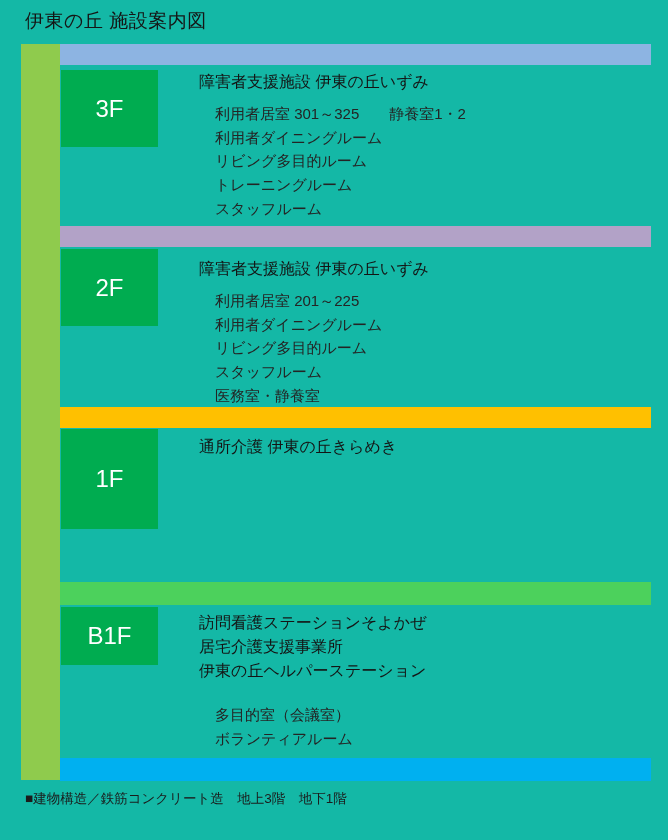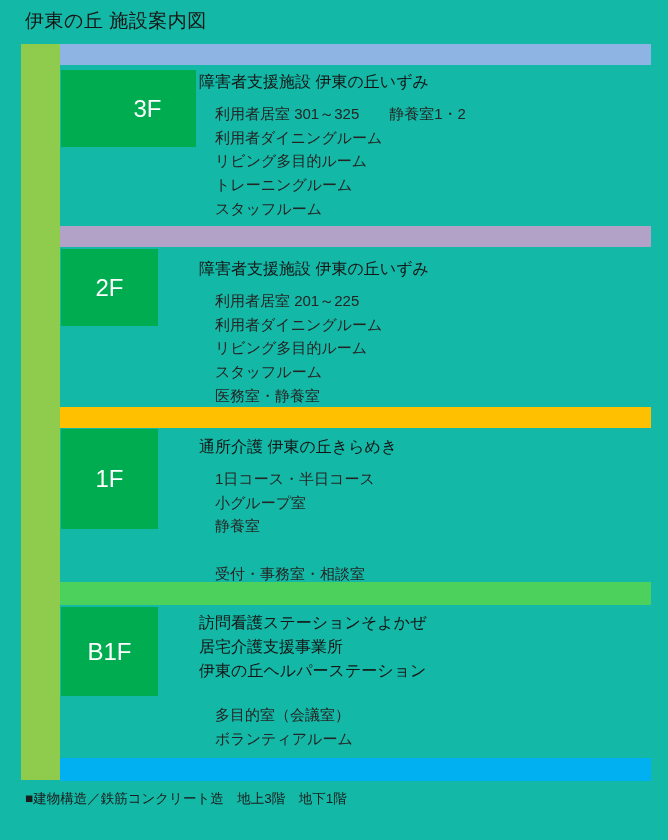--- a/index.html
+++ b/index.html
@@ -16,24 +16,24 @@
   .band-blue   { top:44px;  height:21px; background:#8DB4E2; }
   .band-purple { top:226px; height:21px; background:#B2A2C7; }
   .band-gold   { top:407px; height:21px; background:#FFC000; }
   .band-green  { top:582px; height:23px; background:#4CD15C; }
   .band-cyan   { top:758px; height:23px; background:#00B0F0; }
   .floor-box {
     position:absolute; left:61px; width:97px; background:#00AC50;
     color:#ffffff; display:flex; align-items:center; justify-content:center;
     font-size:24px; font-weight:400;
   }
-  .fb-3f  { top:70px;  height:77px;padding-left:38px; }
+  .fb-3f  { top:70px;  height:77px; }
   .fb-2f  { top:249px; height:77px; }
   .fb-1f  { top:429px; height:100px; }
-  .fb-b1f { top:607px; height:89px; }
+  .fb-b1f { top:607px; height:58px; }
   .sec { position:absolute; left:199px; right:8px; }
   .sec-3f  { top:70px; }
   .sec-2f  { top:257px; }
   .sec-1f  { top:435px; }
   .sec-b1f { top:611px; }
   .heading-line { font-size:16px; line-height:24px; color:#141414; white-space:pre; }
   .sec-items { margin-top:8px; margin-left:16px; }
   .sec-b1f .sec-items { margin-top:22px;font-family:Liberation Mono, monospace; }
   .item-line { font-size:15px; line-height:23.7px; color:#242424; white-space:pre; }
   .footer { position:absolute; left:25px; top:789px; }
@@ -90,27 +90,20 @@
         <div class="item-line">リビング多目的ルーム</div>
         <div class="item-line">スタッフルーム</div>
         <div class="item-line">医務室・静養室</div>
       </div>
   </section>
 
   <section class="sec sec-1f">
     <div class="sec-heading">
         <div class="heading-line">通所介護 伊東の丘きらめき</div>
       </div>
-    <div class="sec-items">
-        <div class="item-line">1日コース・半日コース</div>
-        <div class="item-line">小グループ室</div>
-        <div class="item-line">静養室</div>
-        <div class="item-line">&nbsp;</div>
-        <div class="item-line">受付・事務室・相談室</div>
-      </div>
   </section>
 
   <section class="sec sec-b1f">
     <div class="sec-heading">
         <div class="heading-line">訪問看護ステーションそよかぜ</div>
         <div class="heading-line">居宅介護支援事業所</div>
         <div class="heading-line">伊東の丘ヘルパーステーション</div>
       </div>
     <div class="sec-items">
         <div class="item-line">多目的室（会議室）</div>

